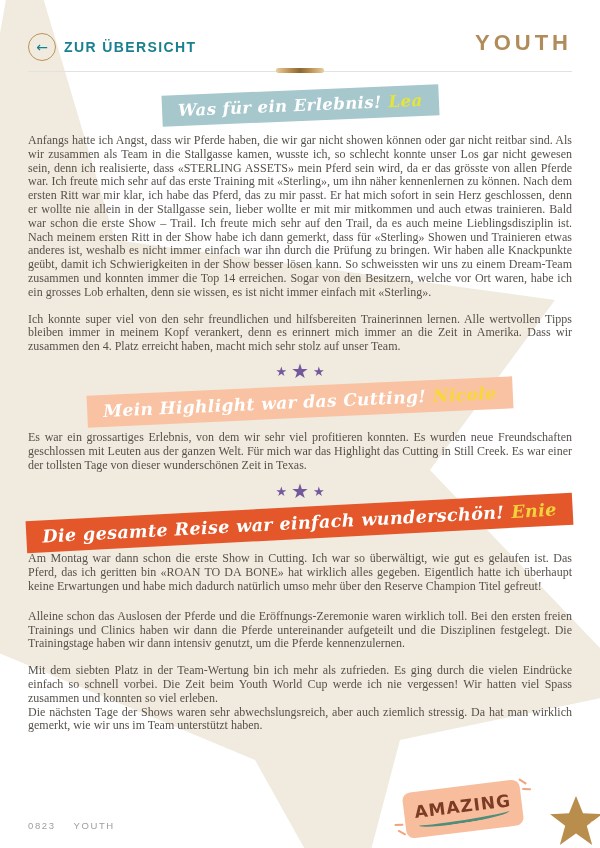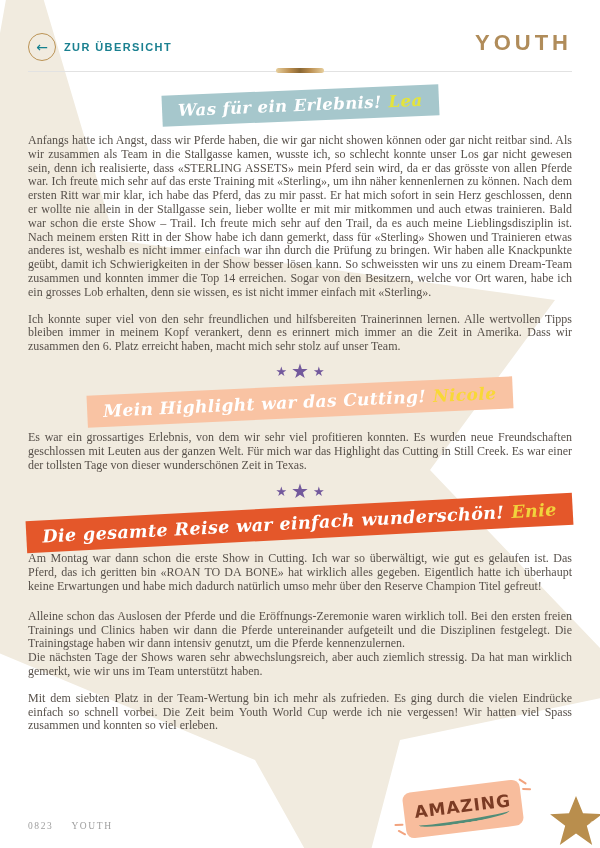--- a/index.html
+++ b/index.html
@@ -7,21 +7,21 @@
        font-family:"Liberation Serif", serif;}
   .bg-star{position:absolute;left:0;top:0;width:600px;height:848px;background:#f1ebdf;
        clip-path:polygon(20px -80px,115px 240px,555px 300px,430px 470px,640px 690px,
                          400px 740px,350px 930px,255px 760px,-80px 620px,-40px 260px);}
   
   .header{position:absolute;top:0;left:0;width:600px;height:72px;}
   .back{position:absolute;left:28px;top:33px;display:flex;align-items:center;gap:8px;cursor:pointer;}
   .back-circle{width:26px;height:26px;border:1.5px solid #bb9355;border-radius:50%;
        display:flex;align-items:center;justify-content:center;background:transparent;}
   .back-arrow{color:#15808f;font-size:14px;line-height:1;font-family:"DejaVu Sans",sans-serif;}
-  .back-label{color:#1a8090;font-family:"Liberation Sans",sans-serif;font-size:11px;
+  .back-label{color:#1a8090;font-family:"Liberation Sans",sans-serif;font-size:14px;
        letter-spacing:1.4px;font-weight:600;}
   .brand{position:absolute;right:28px;top:30px;color:#b08c5a;font-family:"Liberation Sans",sans-serif;
        font-size:22px;font-weight:bold;letter-spacing:4px;}
   .divider{position:absolute;top:71px;left:28px;right:28px;height:1px;background:#e2e2e2;}
   .divider-ornament{position:absolute;top:68px;left:50%;transform:translateX(-50%);
        width:48px;height:5px;border-radius:3px;
        background:linear-gradient(90deg,#e7cf9d,#b98c4e 30%,#8a6733 50%,#b98c4e 70%,#e7cf9d);}
   
   .content{position:absolute;top:0;left:0;width:600px;padding:0;}
   .para{margin:13px 28px 0 28px;color:#57504a;font-size:12px;line-height:13.8px;
@@ -42,21 +42,21 @@
   .b3 .banner{background:#e4572a;transform:rotate(-3deg);font-size:17.5px;}
   .b3 .name{color:#f1d33c;}
   .stars{text-align:center;color:#73599c;line-height:1;}
   .stars .s{font-size:13px;vertical-align:middle;font-family:"DejaVu Sans",sans-serif;}
   .stars .m{font-size:20px;vertical-align:middle;font-family:"DejaVu Sans",sans-serif;}
   .st1{margin-top:7px;}
   .st2{margin-top:9px;}
   .mt-lg{margin-top:16px;}
   
   .footer{position:absolute;left:28px;bottom:17px;color:#9e9e9e;
-       font-family:Liberation Serif, serif;font-size:9.5px;letter-spacing:1.6px;}
+       font-family:Liberation Sans, sans-serif;font-size:9.5px;letter-spacing:1.6px;}
   .footer span{margin-right:18px;}
   
   .badge{position:absolute;left:404px;top:786px;width:118px;height:46px;
        background:#f8bd9d;border-radius:8px;transform:rotate(-7deg);
        display:flex;flex-direction:column;align-items:center;justify-content:center;}
   .badge-label{color:#7b3b24;font-family:"DejaVu Sans",sans-serif;font-weight:bold;
        font-size:17px;letter-spacing:1px;}
   .badge-swoosh{width:92px;height:7px;border-bottom:3px solid #518d78;
        border-radius:50%;margin-top:-3px;transform:rotate(-2deg);}
   .sparkle{position:absolute;width:9px;height:2px;background:#f2a37e;border-radius:1px;}
@@ -88,21 +88,21 @@
   <div class="divider-ornament"></div>
 </div>
 
 <div class="content">
 
   <div class="banner-wrap b1">
     <span class="banner"><span>Was für ein Erlebnis!</span><span class="name">Lea</span></span>
   </div>
 
   <div class="para">Anfangs hatte ich Angst, dass wir Pferde haben, die wir gar nicht showen können oder gar nicht reitbar sind. Als wir zusammen als Team in die Stallgasse kamen, wusste ich, so schlecht konnte unser Los gar nicht gewesen sein, denn ich realisierte, dass «STERLING ASSETS» mein Pferd sein wird, da er das grösste von allen Pferde war. Ich freute mich sehr auf das erste Training mit «Sterling», um ihn näher kennenlernen zu können. Nach dem ersten Ritt war mir klar, ich habe das Pferd, das zu mir passt. Er hat mich sofort in sein Herz geschlossen, denn er wollte nie allein in der Stallgasse sein, lieber wollte er mit mir mitkommen und auch etwas trainieren. Bald war schon die erste Show – Trail. Ich freute mich sehr auf den Trail, da es auch meine Lieblingsdisziplin ist. Nach meinem ersten Ritt in der Show habe ich dann gemerkt, dass für «Sterling» Showen und Trainieren etwas anderes ist, weshalb es nicht immer einfach war ihn durch die Prüfung zu bringen. Wir haben alle Knackpunkte geübt, damit ich Schwierigkeiten in der Show besser lösen kann. So schweissten wir uns zu einem Dream-Team zusammen und konnten immer die Top 14 erreichen. Sogar von den Besitzern, welche vor Ort waren, habe ich ein grosses Lob erhalten, denn sie wissen, es ist nicht immer einfach mit «Sterling».</div>
-  <div class="para">Ich konnte super viel von den sehr freundlichen und hilfsbereiten Trainerinnen lernen. Alle wertvollen Tipps bleiben immer in meinem Kopf verankert, denn es erinnert mich immer an die Zeit in Amerika. Dass wir zusammen den 6. Platz erreicht haben, macht mich sehr stolz auf unser Team.</div>
+  <div class="para">Ich konnte super viel von den sehr freundlichen und hilfsbereiten Trainerinnen lernen. Alle wertvollen Tipps bleiben immer in meinem Kopf verankert, denn es erinnert mich immer an die Zeit in Amerika. Dass wir zusammen den 4. Platz erreicht haben, macht mich sehr stolz auf unser Team.</div>
 
   <div class="stars st1">
     <span class="s">★</span>
     <span class="m">★</span>
     <span class="s">★</span>
   </div>
 
   <div class="banner-wrap b2">
     <span class="banner"><span>Mein Highlight war das Cutting!</span><span class="name">Nicole</span></span>
   </div>
@@ -114,22 +114,22 @@
     <span class="m">★</span>
     <span class="s">★</span>
   </div>
 
   <div class="banner-wrap b3">
     <span class="banner"><span>Die gesamte Reise war einfach wunderschön!</span><span class="name">Enie</span></span>
   </div>
 
   <div class="para">Am Montag war dann schon die erste Show in Cutting. Ich war so überwältigt, wie gut es gelaufen ist. Das Pferd, das ich geritten bin «ROAN TO DA BONE» hat wirklich alles gegeben. Eigentlich hatte ich überhaupt keine Erwartungen und habe mich dadurch natürlich umso mehr über den Reserve Champion Titel gefreut!</div>
   <div class="para mt-lg">Alleine schon das Auslosen der Pferde und die Eröffnungs-Zeremonie waren wirklich toll. Bei den ersten freien Trainings und Clinics haben wir dann die Pferde untereinander aufgeteilt und die Disziplinen festgelegt. Die Trainingstage haben wir dann intensiv genutzt, um die Pferde kennenzulernen.</div>
+  <div class="para">Mit dem siebten Platz in der Team-Wertung bin ich mehr als zufrieden. Es ging durch die vielen Eindrücke einfach so schnell vorbei. Die Zeit beim Youth World Cup werde ich nie vergessen! Wir hatten viel Spass zusammen und konnten so viel erleben.</div>
   <div class="para nogap">Die nächsten Tage der Shows waren sehr abwechslungsreich, aber auch ziemlich stressig. Da hat man wirklich gemerkt, wie wir uns im Team unterstützt haben.</div>
-  <div class="para">Mit dem siebten Platz in der Team-Wertung bin ich mehr als zufrieden. Es ging durch die vielen Eindrücke einfach so schnell vorbei. Die Zeit beim Youth World Cup werde ich nie vergessen! Wir hatten viel Spass zusammen und konnten so viel erleben.</div>
 
 </div>
 
 <div class="badge">
   <span class="sparkle sp1"></span>
   <span class="sparkle sp2"></span>
   <span class="sparkle sp3"></span>
   <span class="sparkle sp4"></span>
   <span class="badge-label">AMAZING</span>
   <span class="badge-swoosh"></span>

